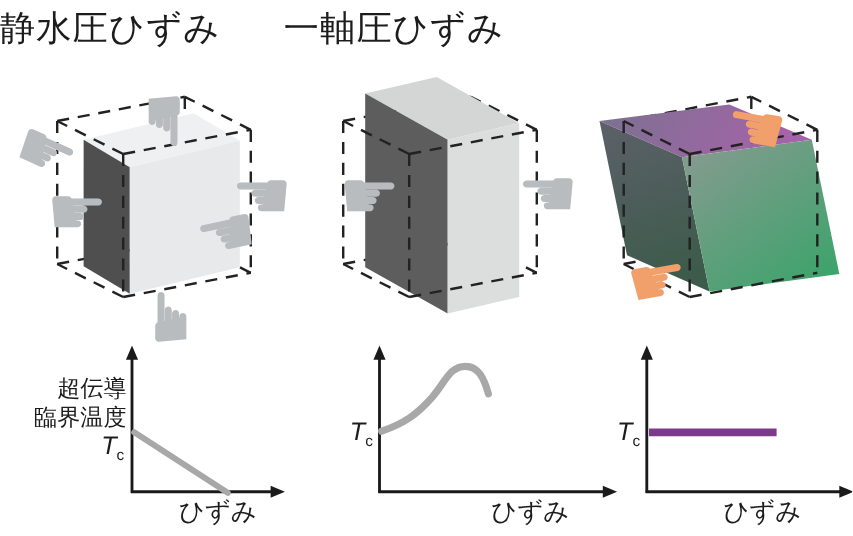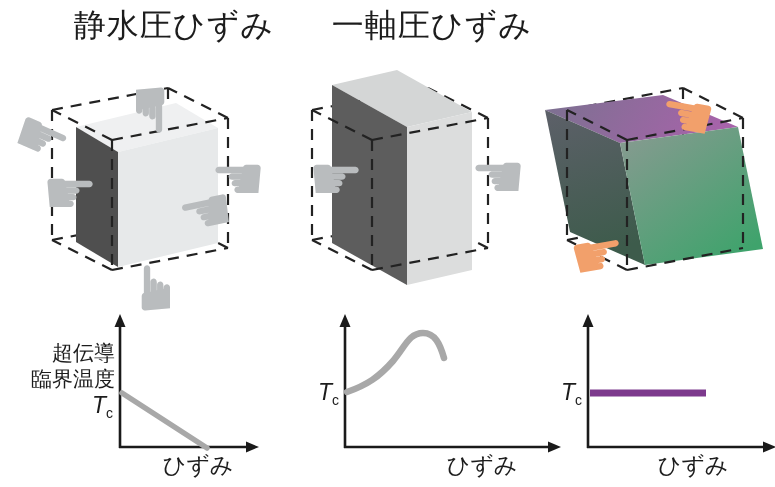--- a/index.html
+++ b/index.html
@@ -1,22 +1,22 @@
 <!DOCTYPE html>
 <html><head>
 <meta charset="utf-8">
 <style>
   html,body{margin:0;padding:0;background:#ffffff;}
   .stage{
     position:relative;width:775px;height:487px;background:#ffffff;overflow:hidden;
     font-family:"Liberation Sans","DejaVu Sans",sans-serif;
   }
   .title{
-    position:absolute;top:4px;text-align:right;font-size:32px;color:#1c1c1c;
-    letter-spacing:1px;white-space:nowrap;padding-left:16px;
+    position:absolute;top:4px;text-align:left;font-size:32px;color:#1c1c1c;
+    letter-spacing:1px;white-space:nowrap;
   }
   .title.shear{font-weight:bold;color:#7b2e8b;}
   svg{position:absolute;overflow:visible;display:block;}
   svg text{font-family:"Liberation Sans","DejaVu Sans",sans-serif;}
   .hand{font-family:"DejaVu Sans",sans-serif;}
   .jp-label{font-size:21px;fill:#1c1c1c;}
   .x-label{font-size:23px;fill:#1c1c1c;}
   .tc-main{font-style:italic;font-size:23px;fill:#1c1c1c;}
   .tc-sub{font-size:14px;fill:#1c1c1c;}
   .axis{stroke:#1a1a1a;stroke-width:2.6;fill:none;}

